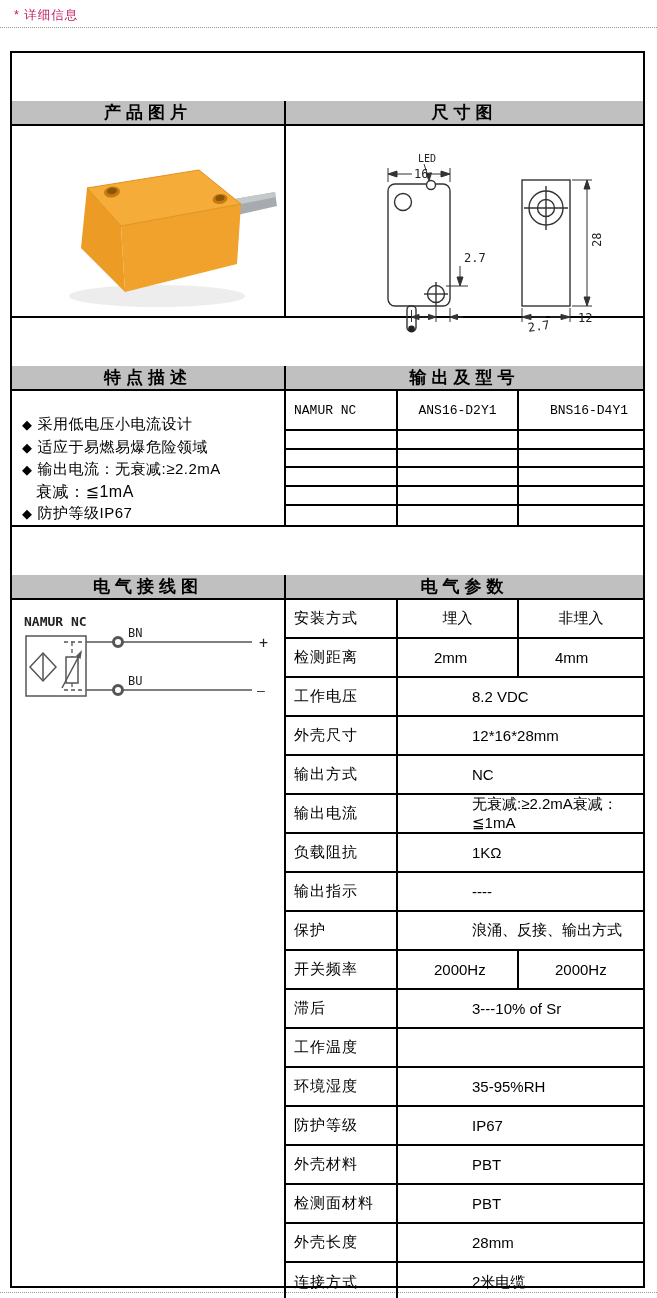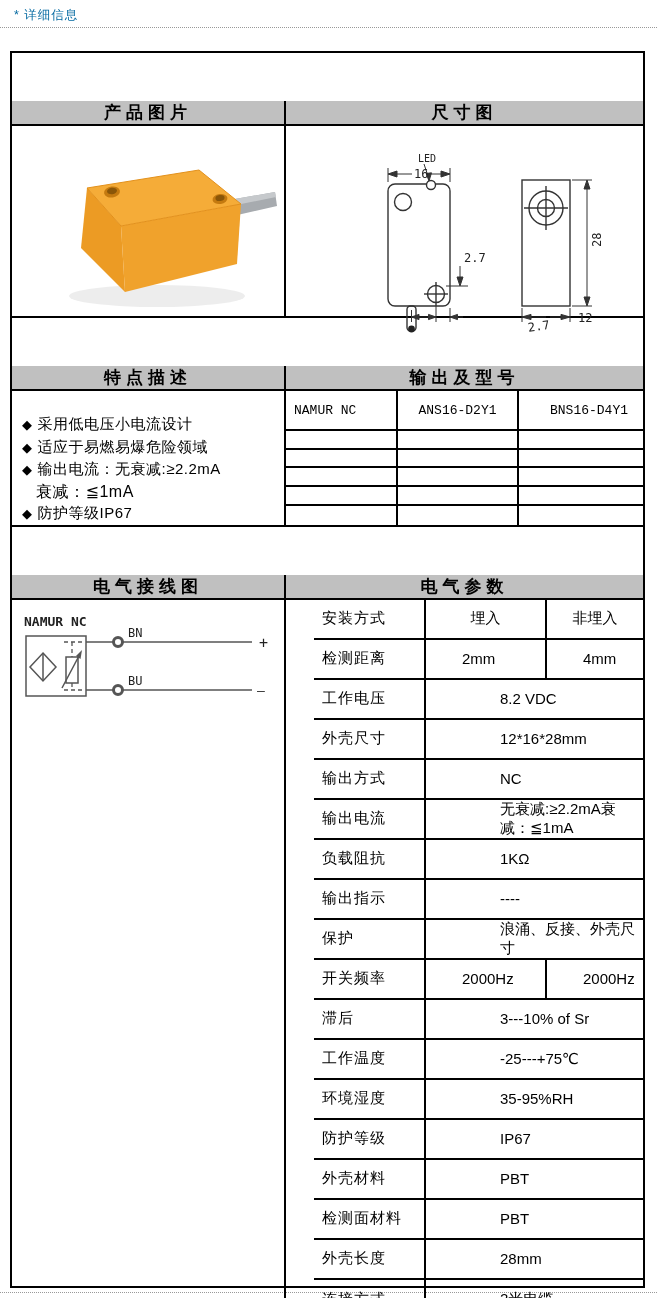--- a/index.html
+++ b/index.html
@@ -4,21 +4,21 @@
 <style>
   * { margin:0; padding:0; box-sizing:border-box; }
   html,body { background:#fff; }
   body {
     width:657px; height:1298px; position:relative;
     font-family:"Liberation Sans","DejaVu Sans",sans-serif;
     color:#000; overflow:hidden;
   }
   .page-title {
     position:absolute; left:14px; top:7px;
-    font-size:12.5px; color:#0369a1; letter-spacing:1px;
+    font-size:12.5px; color:#be185d; letter-spacing:1px;
   }
   .dotted-rule { position:absolute; left:0; width:657px; border-top:1px dotted #999; }
   .rule-top { top:27px; }
   .rule-bottom { top:1292px; }
 
   .spec-table {
     position:absolute; left:10px; top:51px;
     width:635px; height:1237px;
     border:2px solid #000;
     display:flex; flex-direction:column;
@@ -55,21 +55,21 @@
   .model-row { display:grid; grid-template-columns:112px 121px 1fr; border-bottom:2px solid #000; }
   .model-row:last-child { border-bottom:none; }
   .model-row > div { border-right:2px solid #000; display:flex; align-items:center; }
   .model-row > div:last-child { border-right:none;margin-left:16px; }
   .model-cell-first { padding-left:8px; justify-content:flex-start; }
   .model-cell { justify-content:center; }
   .mono { font-family:"Liberation Mono","DejaVu Sans Mono",monospace; font-size:13px; }
 
   
   .params-grid { display:grid; grid-template-rows:repeat(18,1fr); height:100%; }
-  .param-row { display:grid; grid-template-columns:112px 121px 1fr; border-bottom:2px solid #000;margin-left:28px; }
+  .param-row { display:grid; grid-template-columns:112px 121px 1fr; border-bottom:2px solid #000; }
   .param-row:last-child { border-bottom:none; }
   .param-row.merged { grid-template-columns:112px 1fr;gap:48px; }
   .param-label {
     border-right:2px solid #000; display:flex; align-items:center;
     padding-left:8px; font-size:15px; letter-spacing:1px;
   }
   .param-val { display:flex; align-items:center; font-size:15px; padding-left:36px; }
   .param-val.divided { border-right:2px solid #000; }
   .param-val.centered { justify-content:center; padding-left:0; }
   .param-val.merged-val { padding-left:26px; }
@@ -302,34 +302,33 @@
           <div class="param-row merged">
             <div class="param-label">负载阻抗</div>
             <div class="param-val merged-val">1KΩ</div>
           </div>
           <div class="param-row merged">
             <div class="param-label">输出指示</div>
             <div class="param-val merged-val">----</div>
           </div>
           <div class="param-row merged">
             <div class="param-label">保护</div>
-            <div class="param-val merged-val">浪涌、反接、外壳尺寸</div>
+            <div class="param-val merged-val">浪涌、反接、输出方式</div>
           </div>
           <div class="param-row">
             <div class="param-label">开关频率</div>
             <div class="param-val divided">2000Hz</div>
             <div class="param-val">2000Hz</div>
           </div>
           <div class="param-row merged">
             <div class="param-label">滞后</div>
             <div class="param-val merged-val">3---10% of Sr</div>
           </div>
           <div class="param-row merged">
             <div class="param-label">工作温度</div>
-            <div class="param-val merged-val">-25---+75℃</div>
           </div>
           <div class="param-row merged">
             <div class="param-label">环境湿度</div>
             <div class="param-val merged-val">35-95%RH</div>
           </div>
           <div class="param-row merged">
             <div class="param-label">防护等级</div>
             <div class="param-val merged-val">IP67</div>
           </div>
           <div class="param-row merged">

